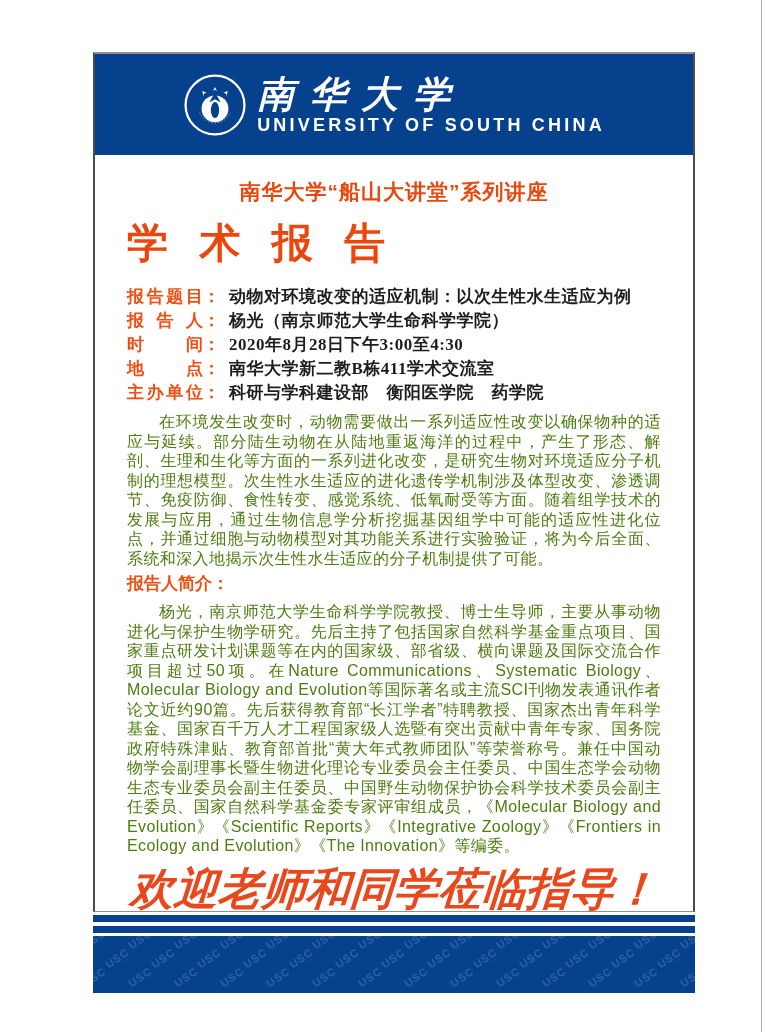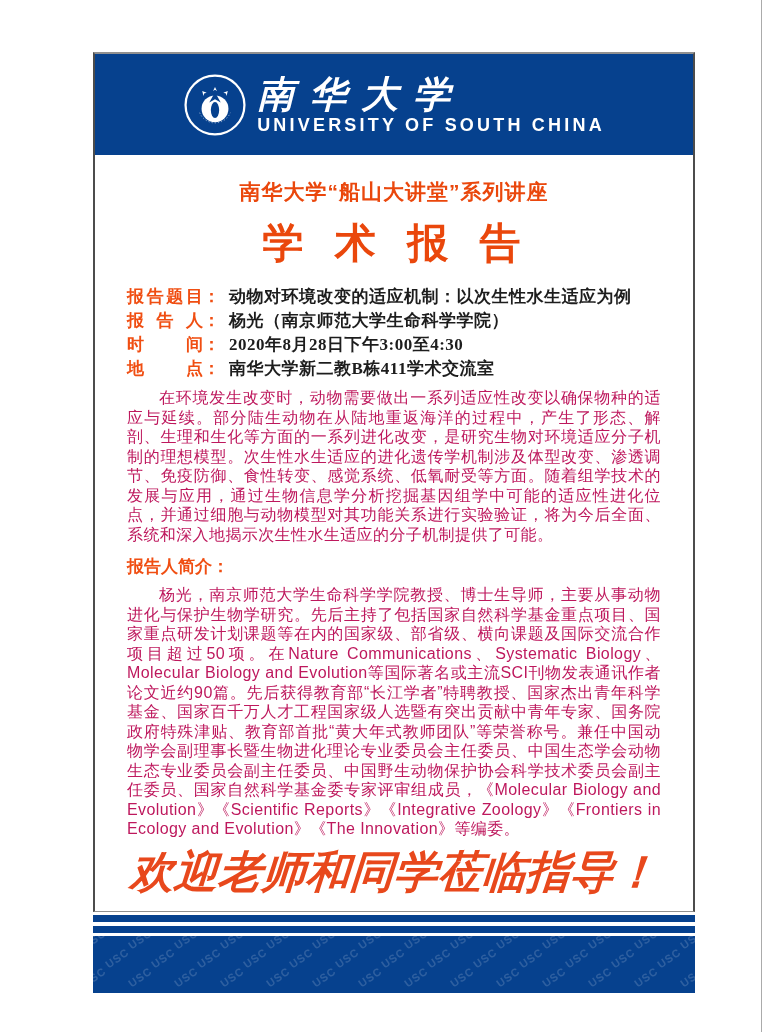--- a/index.html
+++ b/index.html
@@ -21,33 +21,33 @@
   .emblem { width:64px; height:64px; flex:0 0 auto; margin-right:10px; }
   .namecol { display:flex; flex-direction:column; }
   .cn-name { color:#fff; font-size:37px; line-height:40px; letter-spacing:15px;
              font-family:"DejaVu Serif", serif; font-style:italic; font-weight:bold; white-space:nowrap; }
   .en-name { color:#fff; font-size:18px; font-weight:bold; letter-spacing:3.2px; margin-top:1px; white-space:nowrap; }
 
   .content { background:#fff; height:756px; padding:20px 32px 0 32px; overflow:hidden; }
 
   .series-title { text-align:center; color:#ea470c; font-weight:bold; font-size:21px;
                   line-height:34px; letter-spacing:1px; white-space:nowrap; }
-  .main-title { text-align:center; color:#ea470c; font-weight:bold; font-size:41px;
+  .main-title { color:#ea470c; font-weight:bold; font-size:41px;
                 line-height:48px; margin-top:10px; letter-spacing:5px; word-spacing:10px; white-space:nowrap; }
 
   .info { margin-top:18px; }
   .info-row { font-size:17px; line-height:24px; white-space:nowrap;font-family:Liberation Serif, serif; }
   .info-label { display:inline-block; width:76px; color:#f04e12; font-weight:bold;
                 text-align:justify; text-align-last:justify; vertical-align:top; }
   .info-colon { color:#f04e12; font-weight:bold; margin-right:9px; }
   .info-value { color:#1d1d1d; font-weight:600; letter-spacing:0.5px; }
 
-  .para { margin-top:7px; font-size:16px; line-height:19.5px; color:#be185d;
+  .para { margin-top:7px; font-size:16px; line-height:19.5px; color:#4d7c0f;
           text-align:justify; text-indent:2em; letter-spacing:0.4px; }
-  .bio-heading { margin-top:11px; font-size:17px; color:#f04e12; font-weight:bold; }
+  .bio-heading { margin-top:4px; font-size:17px; color:#f04e12; font-weight:bold; }
 
   .welcome { margin-top:8px; text-align:center; color:#e8481c; font-size:44px; line-height:50px;
              font-weight:bold; font-style:italic; font-family:"DejaVu Serif", serif;
              transform:skewX(-4deg); white-space:nowrap; }
 
   .stripe { height:7px; background:#06418e; }
   .stripe-1 { margin-top:3px; }
   .stripe-2 { margin-top:4px; }
 
   .footer { margin-top:3px; height:57px; background:#06418e; position:relative; overflow:hidden;
@@ -94,20 +94,23 @@
             <span class="info-label">报告题目</span><span class="info-colon">：</span><span class="info-value">动物对环境改变的适应机制：以次生性水生适应为例</span>
           </div>
           <div class="info-row">
             <span class="info-label">报告人</span><span class="info-colon">：</span><span class="info-value">杨光（南京师范大学生命科学学院）</span>
           </div>
           <div class="info-row">
             <span class="info-label">时间</span><span class="info-colon">：</span><span class="info-value">2020年8月28日下午3:00至4:30</span>
           </div>
           <div class="info-row">
             <span class="info-label">地点</span><span class="info-colon">：</span><span class="info-value">南华大学新二教B栋411学术交流室</span>
+          </div>
+          <div class="info-row">
+            <span class="info-label">主办单位</span><span class="info-colon">：</span><span class="info-value">科研与学科建设部　衡阳医学院　药学院</span>
           </div>
         </div>
 
         <div class="para">在环境发生改变时，动物需要做出一系列适应性改变以确保物种的适应与延续。部分陆生动物在从陆地重返海洋的过程中，产生了形态、解剖、生理和生化等方面的一系列进化改变，是研究生物对环境适应分子机制的理想模型。次生性水生适应的进化遗传学机制涉及体型改变、渗透调节、免疫防御、食性转变、感觉系统、低氧耐受等方面。随着组学技术的发展与应用，通过生物信息学分析挖掘基因组学中可能的适应性进化位点，并通过细胞与动物模型对其功能关系进行实验验证，将为今后全面、系统和深入地揭示次生性水生适应的分子机制提供了可能。</div>
 
         <div class="bio-heading">报告人简介：</div>
         <div class="para">杨光，南京师范大学生命科学学院教授、博士生导师，主要从事动物进化与保护生物学研究。先后主持了包括国家自然科学基金重点项目、国家重点研发计划课题等在内的国家级、部省级、横向课题及国际交流合作项目超过50项。在Nature Communications、Systematic Biology、Molecular Biology and Evolution等国际著名或主流SCI刊物发表通讯作者论文近约90篇。先后获得教育部“长江学者”特聘教授、国家杰出青年科学基金、国家百千万人才工程国家级人选暨有突出贡献中青年专家、国务院政府特殊津贴、教育部首批“黄大年式教师团队”等荣誉称号。兼任中国动物学会副理事长暨生物进化理论专业委员会主任委员、中国生态学会动物生态专业委员会副主任委员、中国野生动物保护协会科学技术委员会副主任委员、国家自然科学基金委专家评审组成员，《Molecular Biology and Evolution》《Scientific Reports》《Integrative Zoology》《Frontiers in Ecology and Evolution》《The Innovation》等编委。</div>
 
         <div class="welcome">欢迎老师和同学莅临指导！</div>
       </div>

